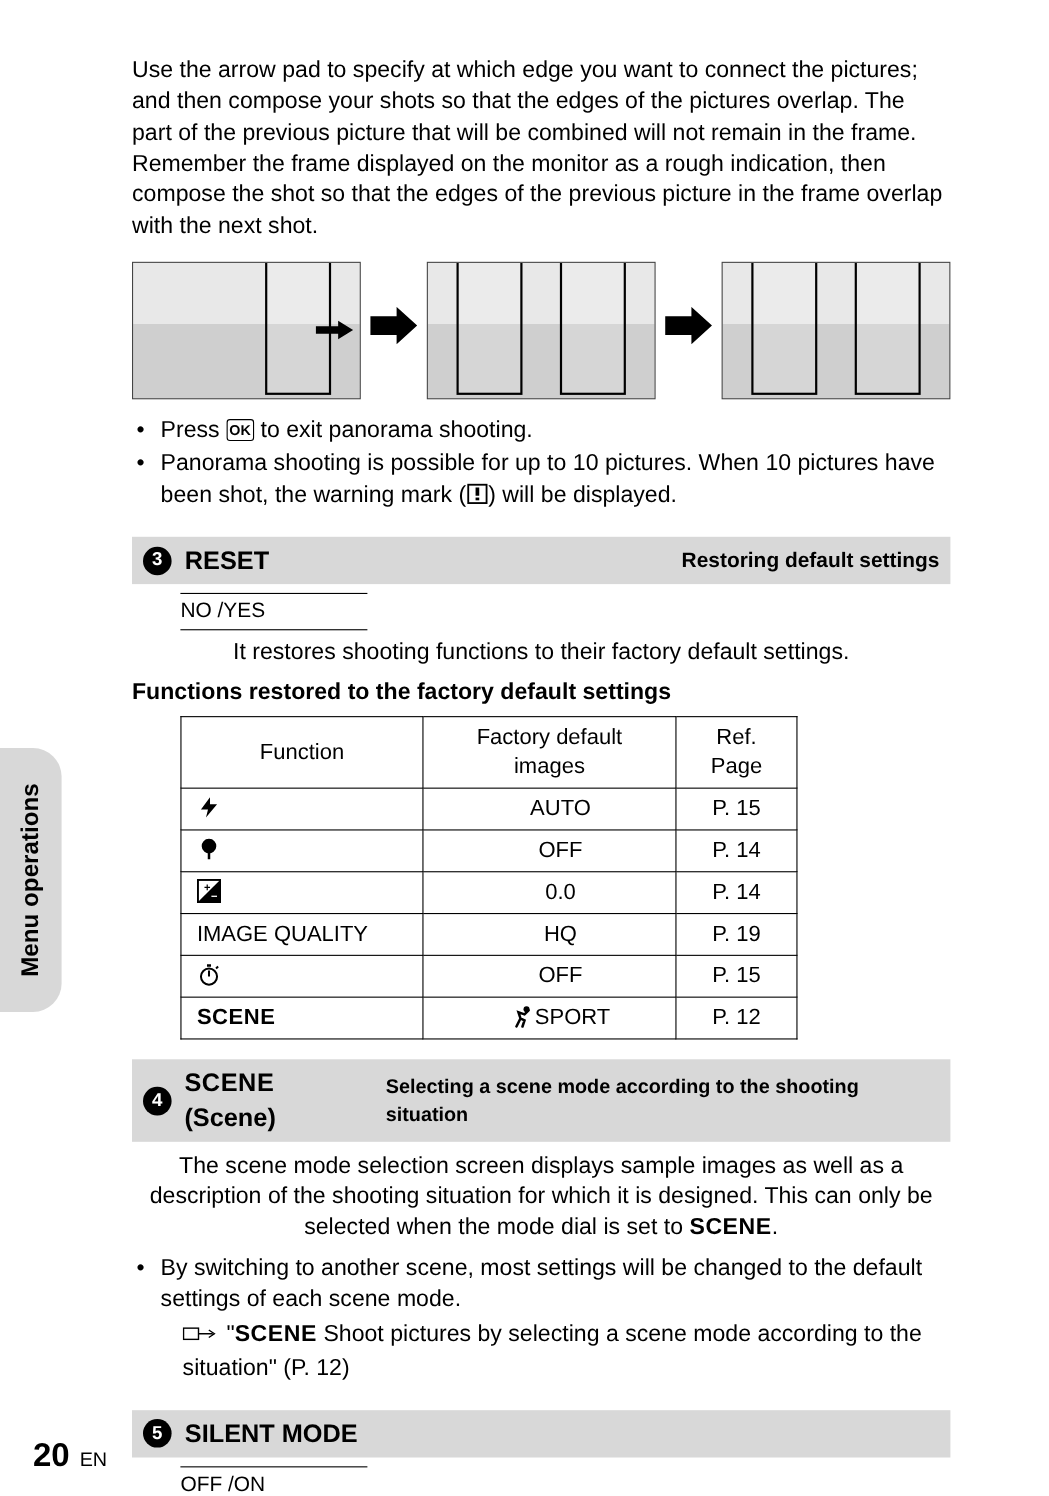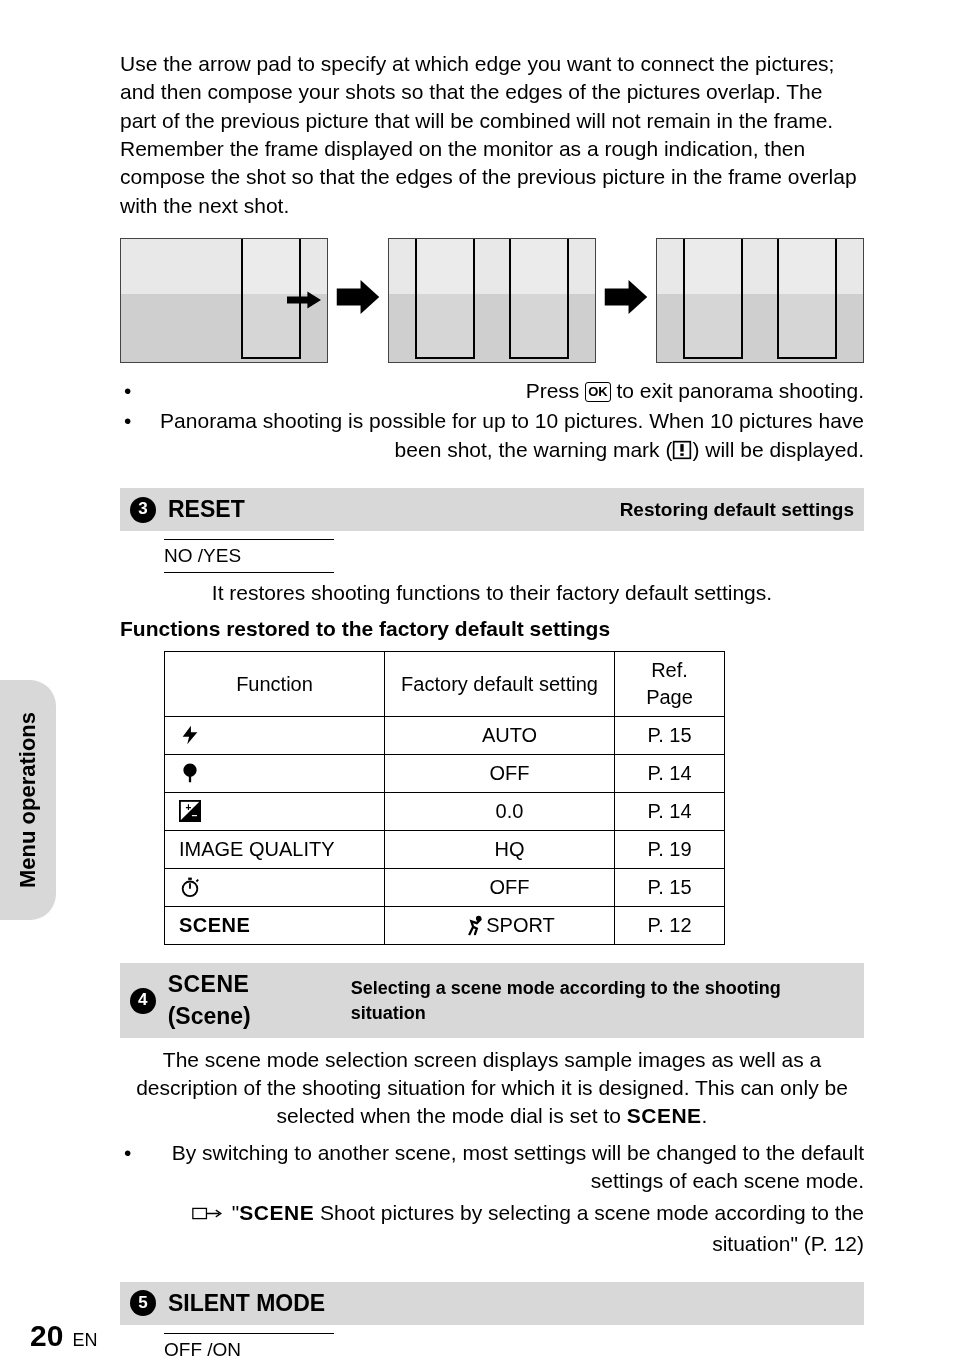--- a/index.html
+++ b/index.html
@@ -41,21 +41,21 @@
     background: rgba(255,255,255,0.15);
   }
   .pano-frame.left { left: 26px; }
   .pano-frame.right { right: 26px; }
   .pano-arrow-int {
     position: absolute;
     top: 52px;
     width: 34px; height: 18px;
   }
   .big-arrow svg { width: 44px; height: 34px; }
-  ul.notes { list-style: none; margin: 6px 0 24px 0; text-align: right; }
+  ul.notes { list-style: none; margin: 6px 0 24px 0; }
   ul.notes li { position: relative; padding-left: 26px; margin-bottom: 2px; }
   ul.notes li::before { content: "•"; position: absolute; left: 4px; }
   .ok-box {
     display: inline-block;
     border: 1px solid #000;
     border-radius: 3px;
     font-size: 13px;
     padding: 0 2px;
     vertical-align: 2px;
     font-weight: bold;
@@ -122,21 +122,21 @@
   }
   .sidetab span {
     writing-mode: vertical-rl;
     transform: rotate(180deg);
     font-weight: bold;
     font-size: 22px;
   }
   .page-foot {
     position: absolute;
     left: 30px;
-    bottom: 4px;
+    bottom: 16px;
     font-size: 18px;
   }
   .page-foot .pn { font-size: 30px; font-weight: bold; margin-right: 4px; }
 </style>
 </head>
 <body>
 
 <div class="sidetab">
   <span>Menu operations</span>
 </div>
@@ -191,21 +191,21 @@
     <span class="bar-sub">Restoring default settings</span>
   </div>
   <div class="opts-wrap">NO   /YES</div>
   <p class="desc">It restores shooting functions to their factory default settings.</p>
   <p class="subhead">Functions restored to the factory default settings</p>
 
   <table class="ftable">
     <tbody>
         <tr>
       <th>Function</th>
-      <th>Factory default setting</th>
+      <th>Factory default images</th>
       <th>Ref. Page</th>
     </tr>
     <tr>
       <td class="fn"><span class="icon18"><svg viewBox="0 0 24 24">
                 <polygon points="13,2 4,14 11,14 9,22 20,9 13,9" fill="#000"></polygon>
               </svg></span></td>
       <td class="mid">AUTO</td>
       <td class="ref">P. 15</td>
     </tr>
     <tr>

